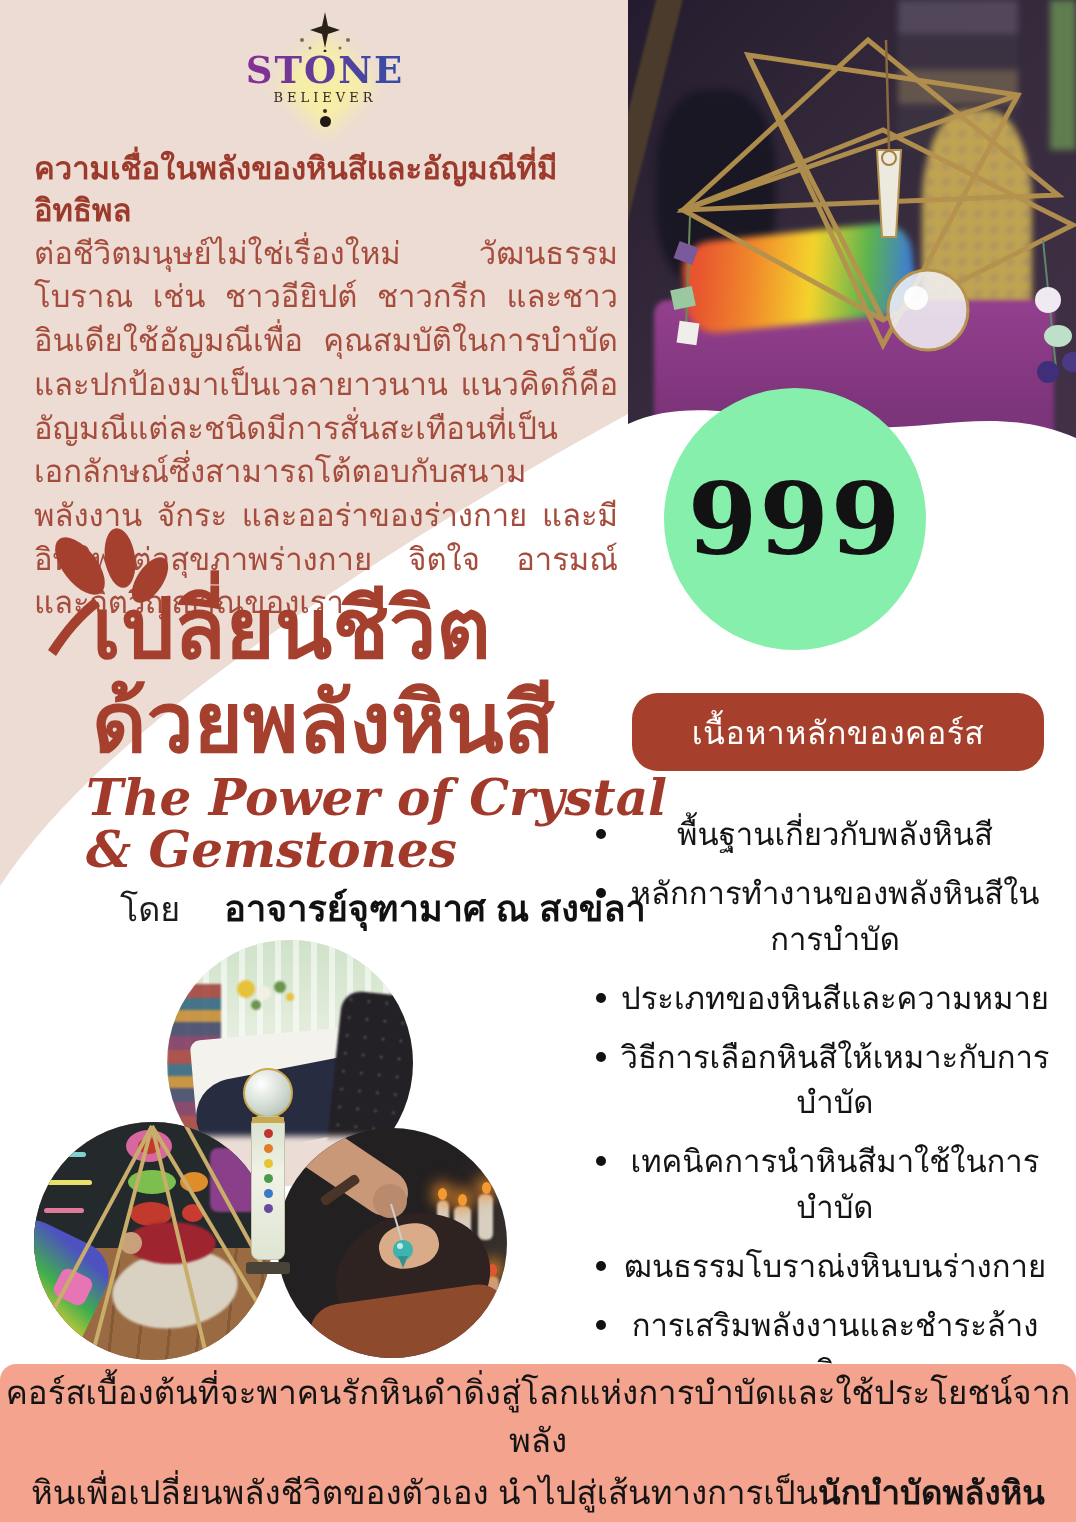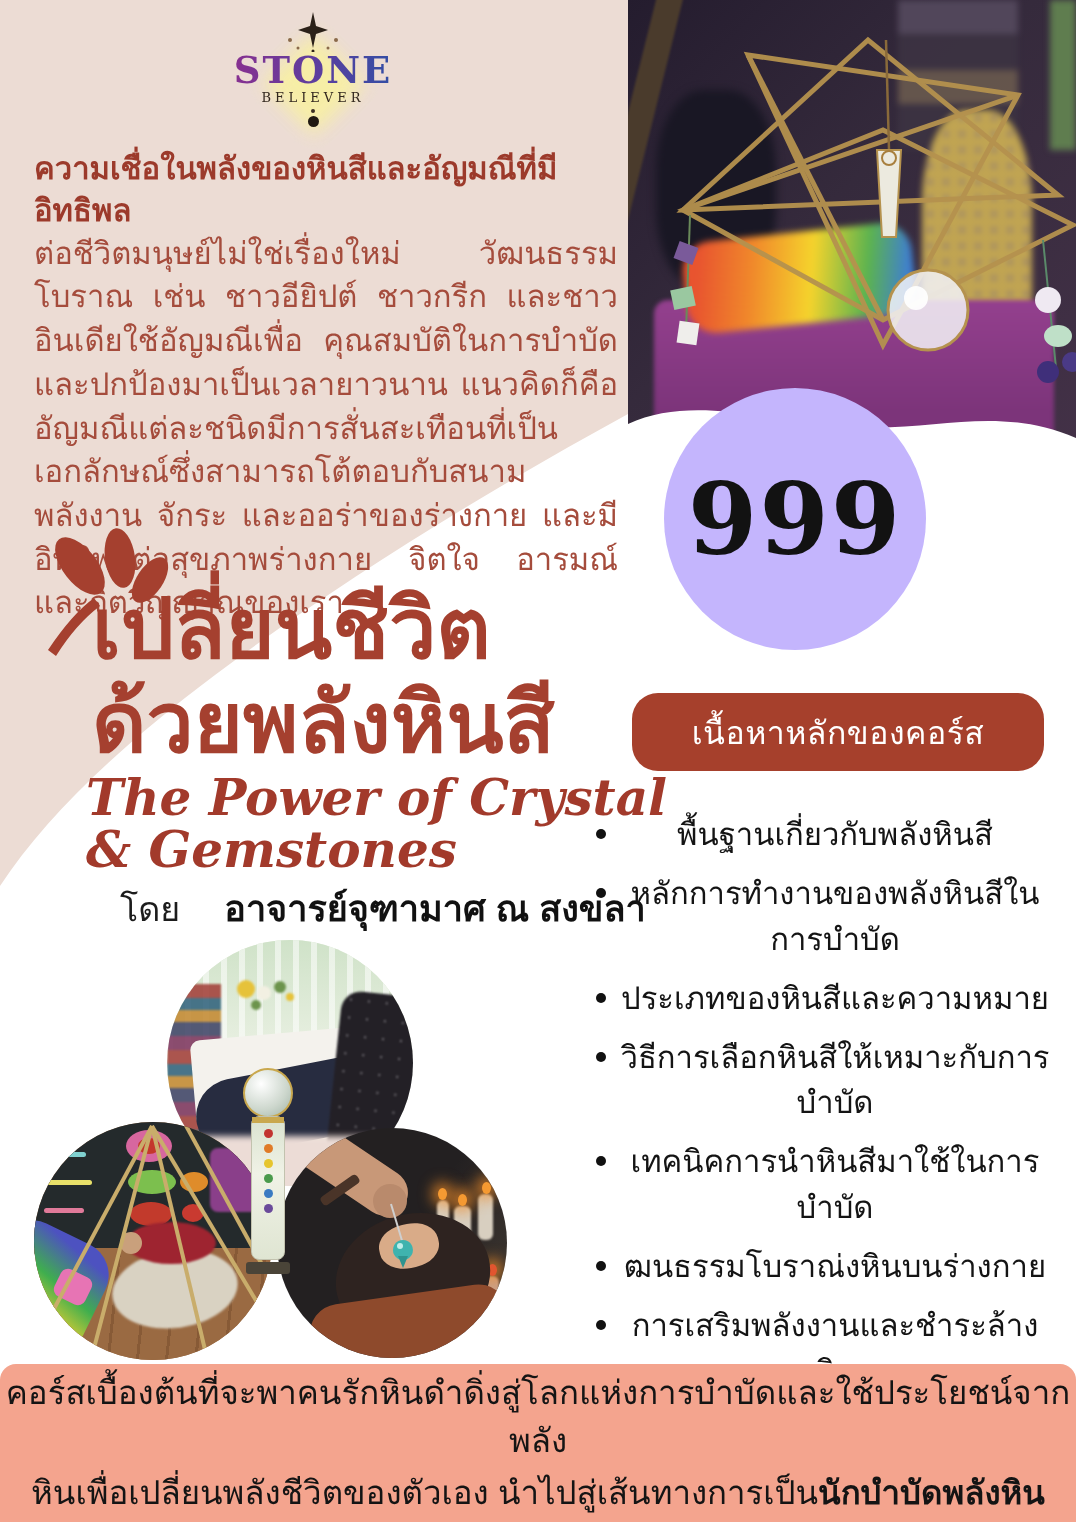--- a/index.html
+++ b/index.html
@@ -8,21 +8,21 @@
     background:#ffffff;overflow:hidden;
     font-family:"Liberation Sans", sans-serif;
   }
   .abs{position:absolute;}
   svg{display:block;}
 
   
   .bg-beige{left:0;top:0;z-index:0;pointer-events:none;}
 
   
-  .logo{left:228px;top:10px;width:170px;text-align:center;z-index:4;}
+  .logo{left:240px;top:10px;width:170px;text-align:center;z-index:4;}
   .logo .diamond{position:absolute;left:50px;top:38px;width:72px;height:72px;background:#f8f0a2;
     transform:rotate(45deg);filter:blur(9px);opacity:.9;}
   .logo .sparkle{position:relative;height:42px;}
   .logo .word{position:relative;font-family:"DejaVu Serif", serif;font-weight:700;font-size:37px;letter-spacing:2px;
     background:linear-gradient(90deg,#8a2f8f 0%,#5a3f9f 55%,#2f4fa5 100%);
     -webkit-background-clip:text;background-clip:text;color:transparent;line-height:1;}
   .logo .word2{position:relative;font-family:"DejaVu Serif", serif;font-size:13px;letter-spacing:4px;color:#33281f;margin-top:1px;}
   .logo .orn{position:relative;margin-top:4px;}
   .logo .orn .d1{width:4px;height:4px;border-radius:50%;background:#3a2d22;margin:0 auto 3px;}
   .logo .orn .d2{width:11px;height:11px;border-radius:50%;background:#201812;margin:0 auto;}
@@ -46,21 +46,21 @@
   .h-rainbow{left:56px;top:232px;width:230px;height:92px;border-radius:30px;
     background:linear-gradient(100deg,#e8542f 8%,#f0872b 30%,#f5d32c 55%,#5cb34f 78%,#3f7fd0 95%);
     filter:blur(3px);transform:rotate(-6deg);}
   .h-bed{left:26px;top:300px;width:400px;height:160px;border-radius:14px;
     background:linear-gradient(180deg,#94408e,#7c347a 70%);
     background-blend-mode:multiply;filter:blur(2px);}
   .h-pole{left:-14px;top:-20px;width:26px;height:380px;background:#4a3b2c;transform:rotate(14deg);filter:blur(1px);}
   .h-wave{left:0;bottom:0;}
 
   
-  .badge{left:664px;top:388px;width:262px;height:262px;border-radius:50%;background:#c4b5fd;z-index:5;
+  .badge{left:664px;top:388px;width:262px;height:262px;border-radius:50%;background:#86efac;z-index:5;
     display:flex;flex-direction:row;align-items:center;justify-content:center;text-align:center;}
   .badge .price{font-family:"DejaVu Serif", serif;font-weight:700;font-size:100px;line-height:.95;color:#121212;letter-spacing:2px;}
   .badge .disc{font-family:"Liberation Serif", serif;font-size:29px;letter-spacing:2px;color:#9c4c3e;margin-top:14px;line-height:1.15;}
 
   
   .leaf{left:42px;top:528px;z-index:4;}
   .titleblock{left:92px;top:582px;z-index:4;color:#a5402f;font-weight:700;line-height:1.12;font-size:84px;letter-spacing:0;}
   .subtitle{left:86px;top:772px;z-index:4;color:#a23a2b;font-family:"DejaVu Serif", serif;
     font-style:italic;font-weight:700;font-size:50px;line-height:1.04;}
   .author{left:120px;top:880px;z-index:4;display:flex;align-items:center;}

